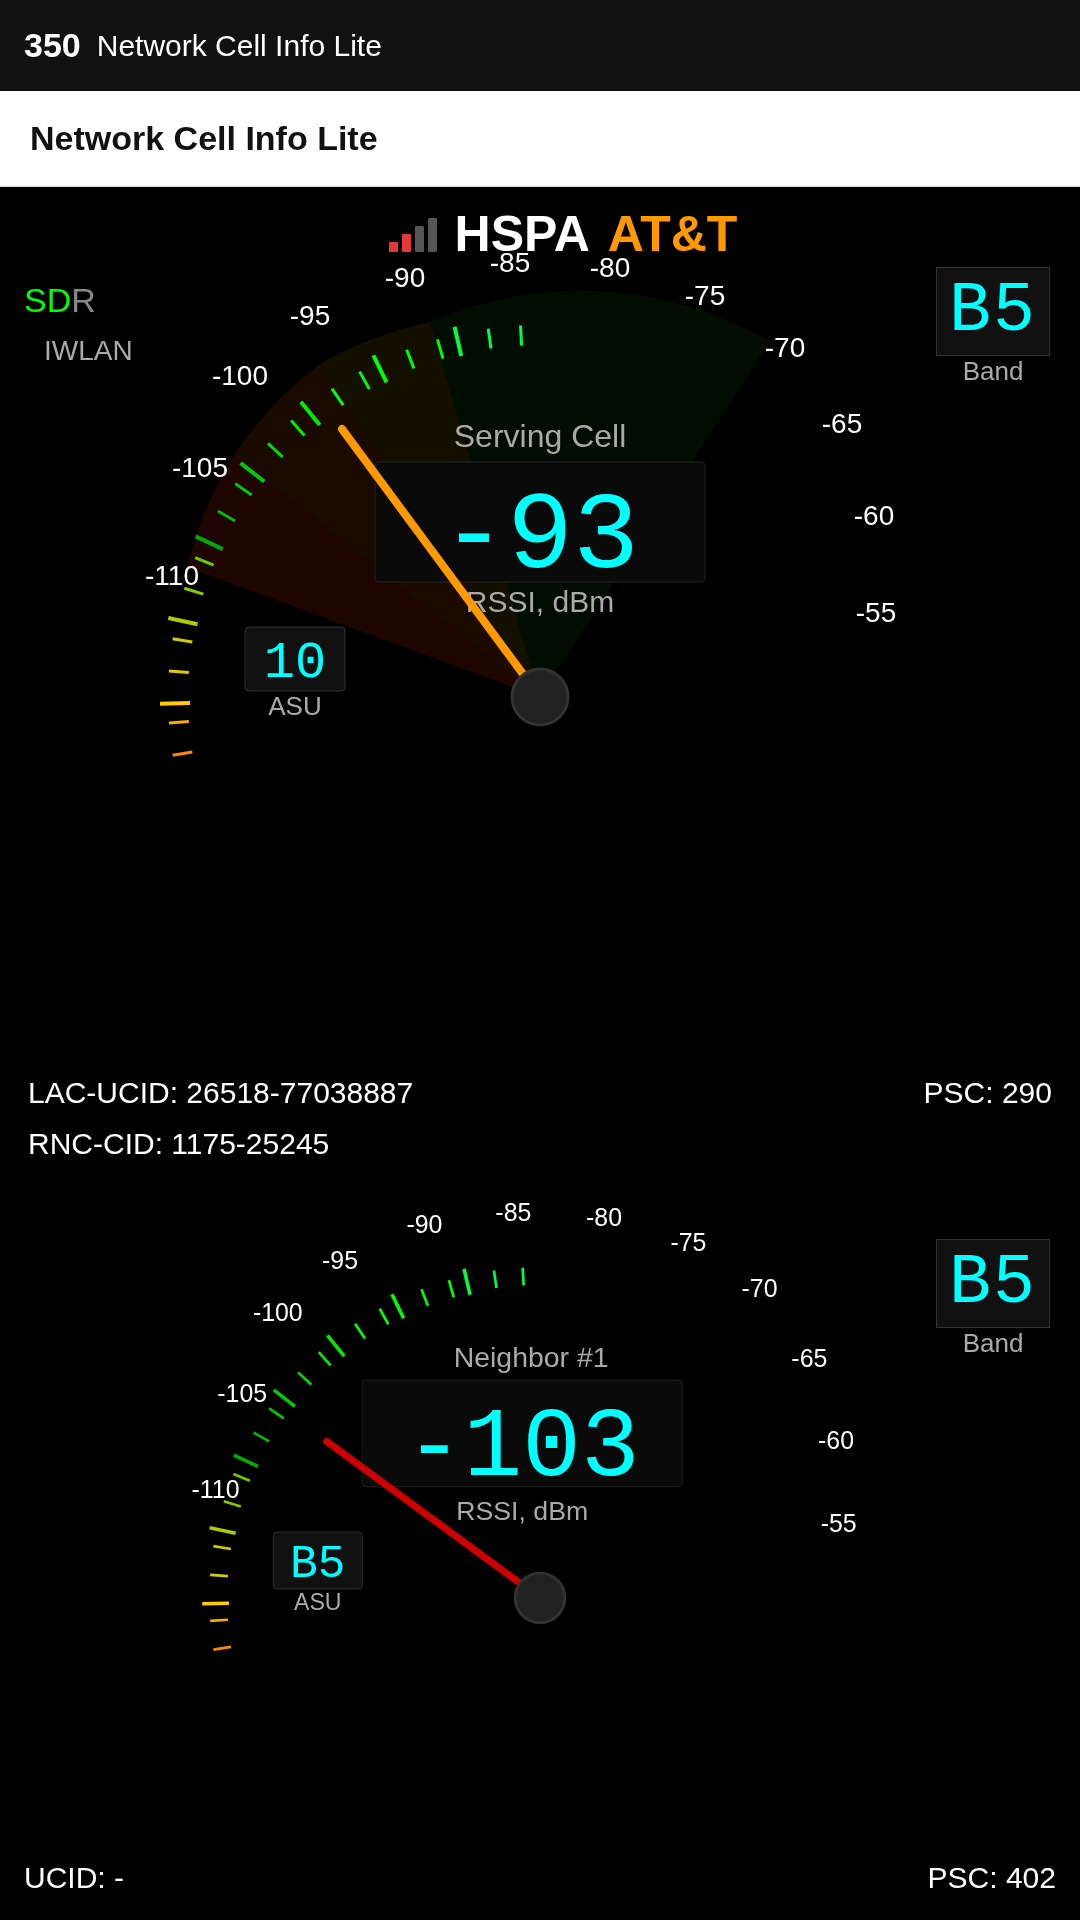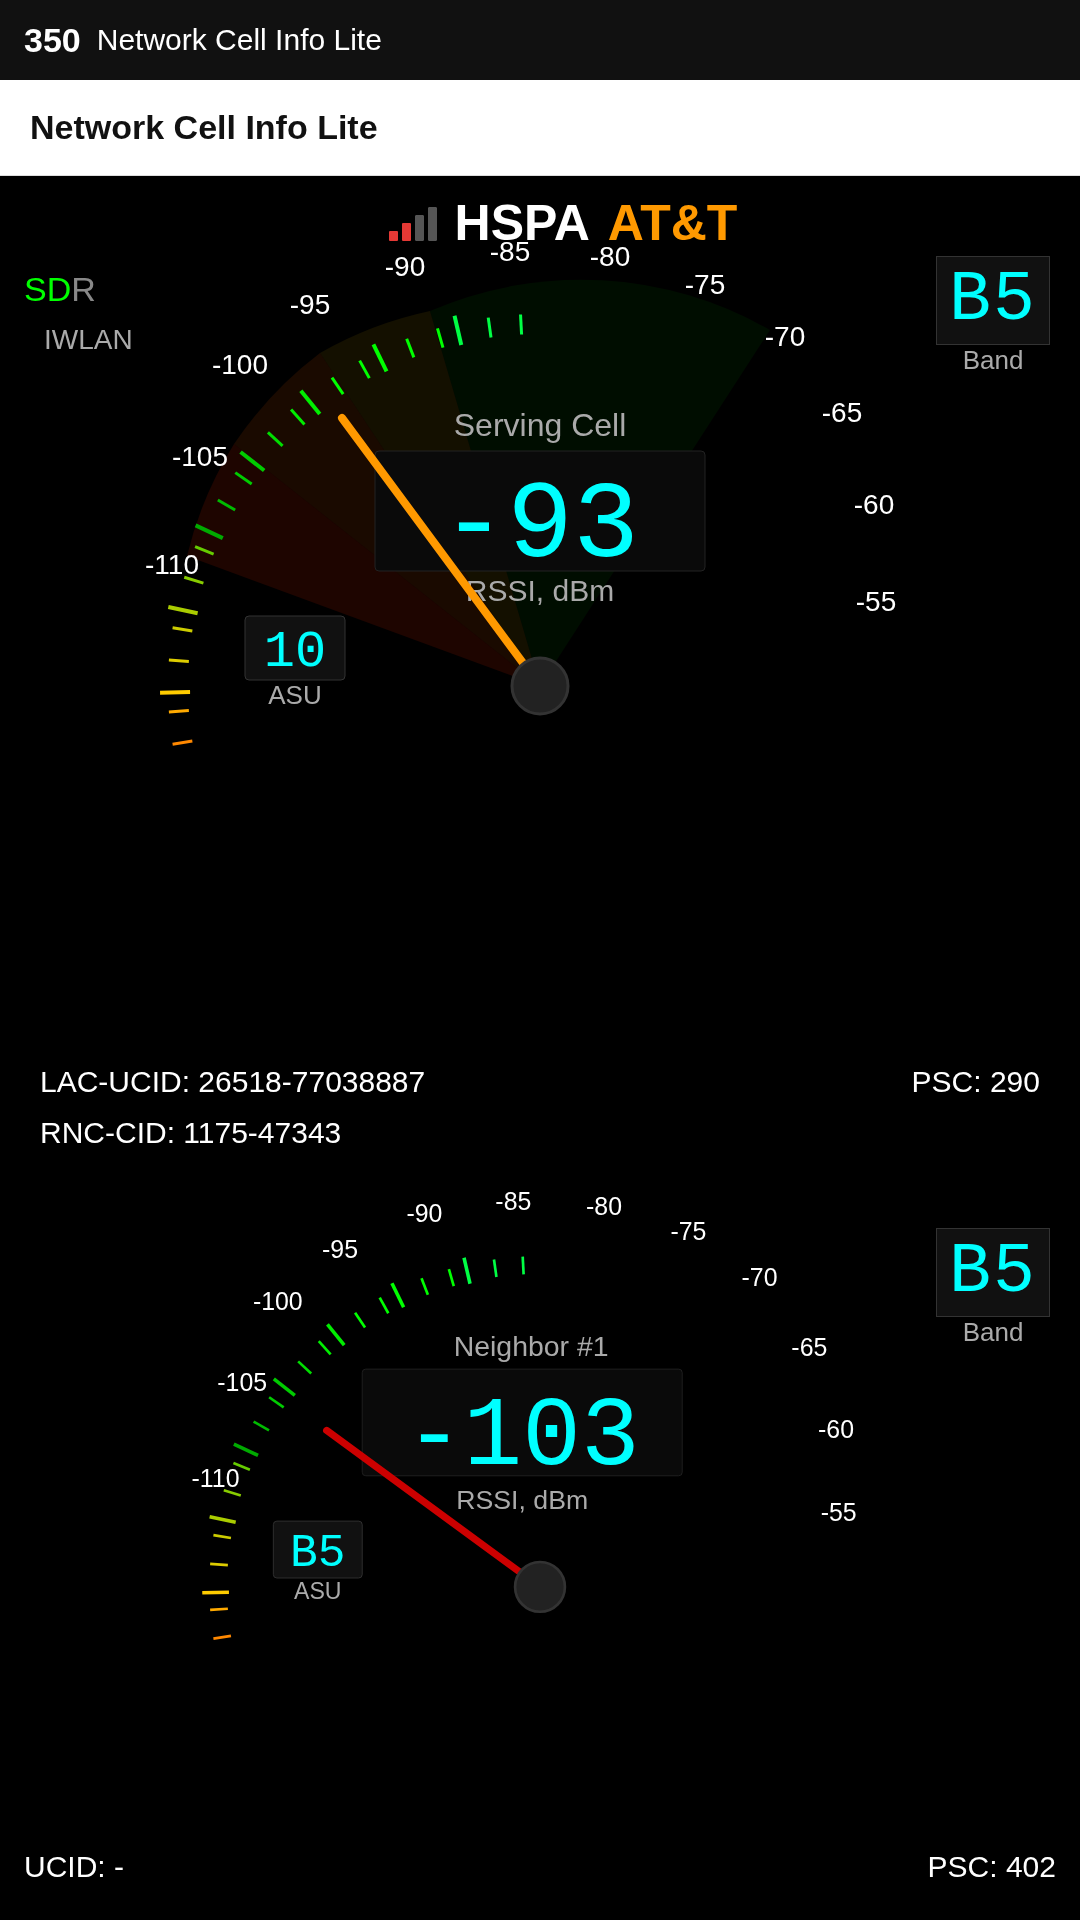--- a/index.html
+++ b/index.html
@@ -8,21 +8,21 @@
       width: 1080px;
       height: 1920px;
       background: #000;
       font-family: 'Arial', sans-serif;
       overflow: hidden;
     }
 
     
     .status-bar {
       width: 100%;
-      height: 80px;
+      height: 91px;
       background: #111;
       display: flex;
       align-items: center;
       justify-content: space-between;
       padding: 0 24px;
       color: #fff;
       font-size: 32px;
       position: relative;
     }
     .status-bar-left {
@@ -139,21 +139,21 @@
       letter-spacing: 2px;
       border: 1px solid #333;
     }
     .band-label {
       font-size: 26px;
       color: #aaa;
     }
 
     
     .cell-info {
-      padding: 20px 40px;
+      padding: 20px 28px;
       color: #fff;
       font-size: 30px;
       line-height: 1.7;
       display: flex;
       justify-content: space-between;
       align-items: flex-start;
     }
     .cell-info-left {}
     .cell-info-right {
       text-align: right;
@@ -317,21 +317,21 @@
     <line x1="450" y1="460" x2="252" y2="192" stroke="#f90" stroke-width="8" stroke-linecap="round"></line>
 
     <circle cx="450" cy="460" r="28" fill="#222" stroke="#333" stroke-width="3"></circle>
   </svg>
 
 </div>
 
 <div class="cell-info">
   <div class="cell-info-left">
     <div>LAC-UCID:  26518-77038887</div>
-    <div>RNC-CID:  1175-47343</div>
+    <div>RNC-CID:  1175-25245</div>
   </div>
   <div class="cell-info-right">
     <div>PSC:  290</div>
   </div>
 </div>
 
 <div class="neighbor-section">
 
   <div class="neighbor-band-display">
     <div class="band-number-large">B5</div>

